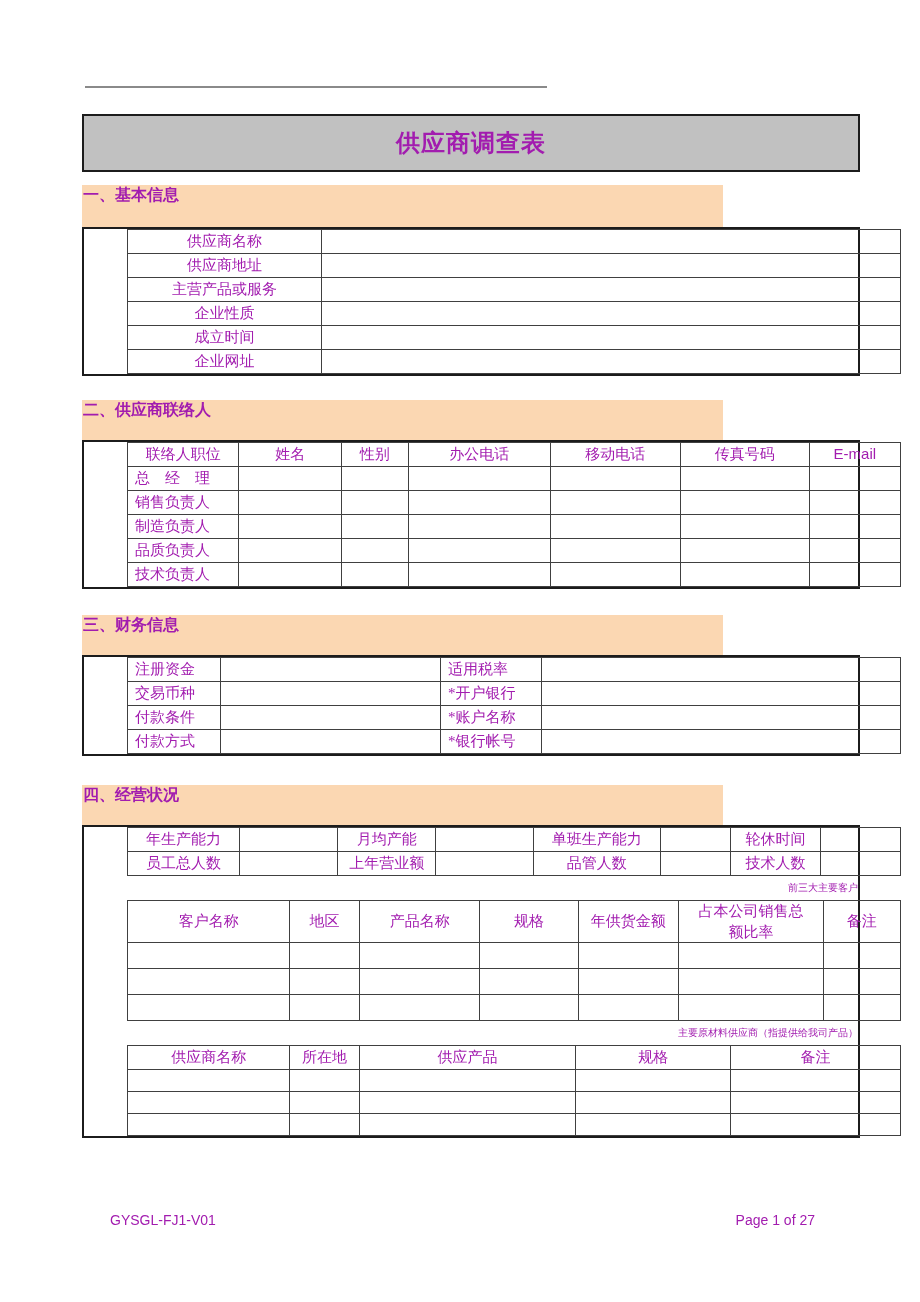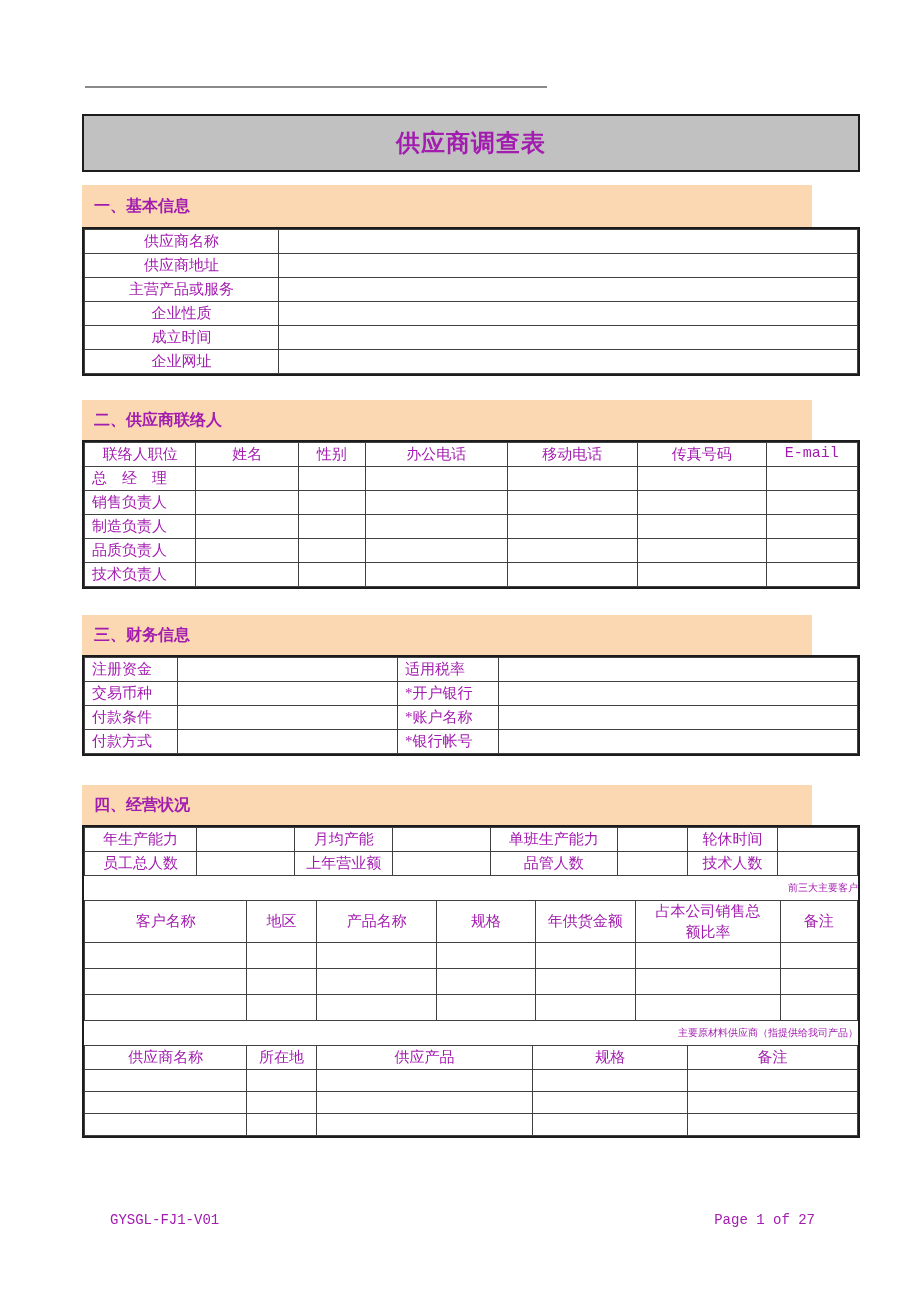--- a/index.html
+++ b/index.html
@@ -2,46 +2,46 @@
 <html style="--section-band: #fbd7b2; --title-bar: #c1c1c1;"><head>
 <meta charset="utf-8">
 <style>
   * { margin:0; padding:0; box-sizing:border-box; }
   html,body { background:#ffffff; }
   .page {
     position:relative; width:920px; height:1302px; background:#ffffff;
     font-family:"Liberation Serif","DejaVu Serif",serif; color:#a21caf;
     overflow:hidden;
   }
-  .sans { font-family:Liberation Mono, monospace; }
+  .sans { font-family:Liberation Sans, sans-serif; }
 
   .header-rule {
     position:absolute; top:86px; left:85px; width:462px; height:2px;
     background:#8a8a8a;
   }
 
   .title-bar {
     position:absolute; top:114px; left:82px; width:778px; height:58px;
     background:var(--title-bar,#c1c1c1); border:2px solid #1c1c1c;
     display:flex; align-items:center; justify-content:center;
   }
   .title-bar .title-text { font-size:24px; font-weight:bold; letter-spacing:1px; }
 
   .section-band {
-    position:absolute; left:82px; width:730px; height:40px;
+    position:absolute; left:82px; width:641px; height:40px;
     background:var(--section-band,#fbd7b2);
-    display:flex; align-items:center; padding-left:12px;
+    display:flex; align-items:flex-start; padding-left:1px;
     font-size:16px; font-weight:bold;
   }
 
   .tbl-frame {
     position:absolute; left:82px; width:778px;
     border:2px solid #1c1c1c; background:#fff;
   }
-  .tbl-frame table { width:100%; border-collapse:collapse; table-layout:fixed; }
+  .tbl-frame table { width:100%; border-collapse:collapse; table-layout:fixed;margin-left:43px; }
   .tbl-frame td {
     border:1px solid #404040; font-size:15px; vertical-align:middle;
     overflow:hidden; line-height:1.35;
   }
   td.lbl-c { text-align:center; }
   td.lbl-l { text-align:left; padding-left:7px; }
   td.hdr   { text-align:center; }
   .caption-row {
     width:100%; text-align:right; font-size:10px; line-height:24px; height:24px;
     background:#fff;

